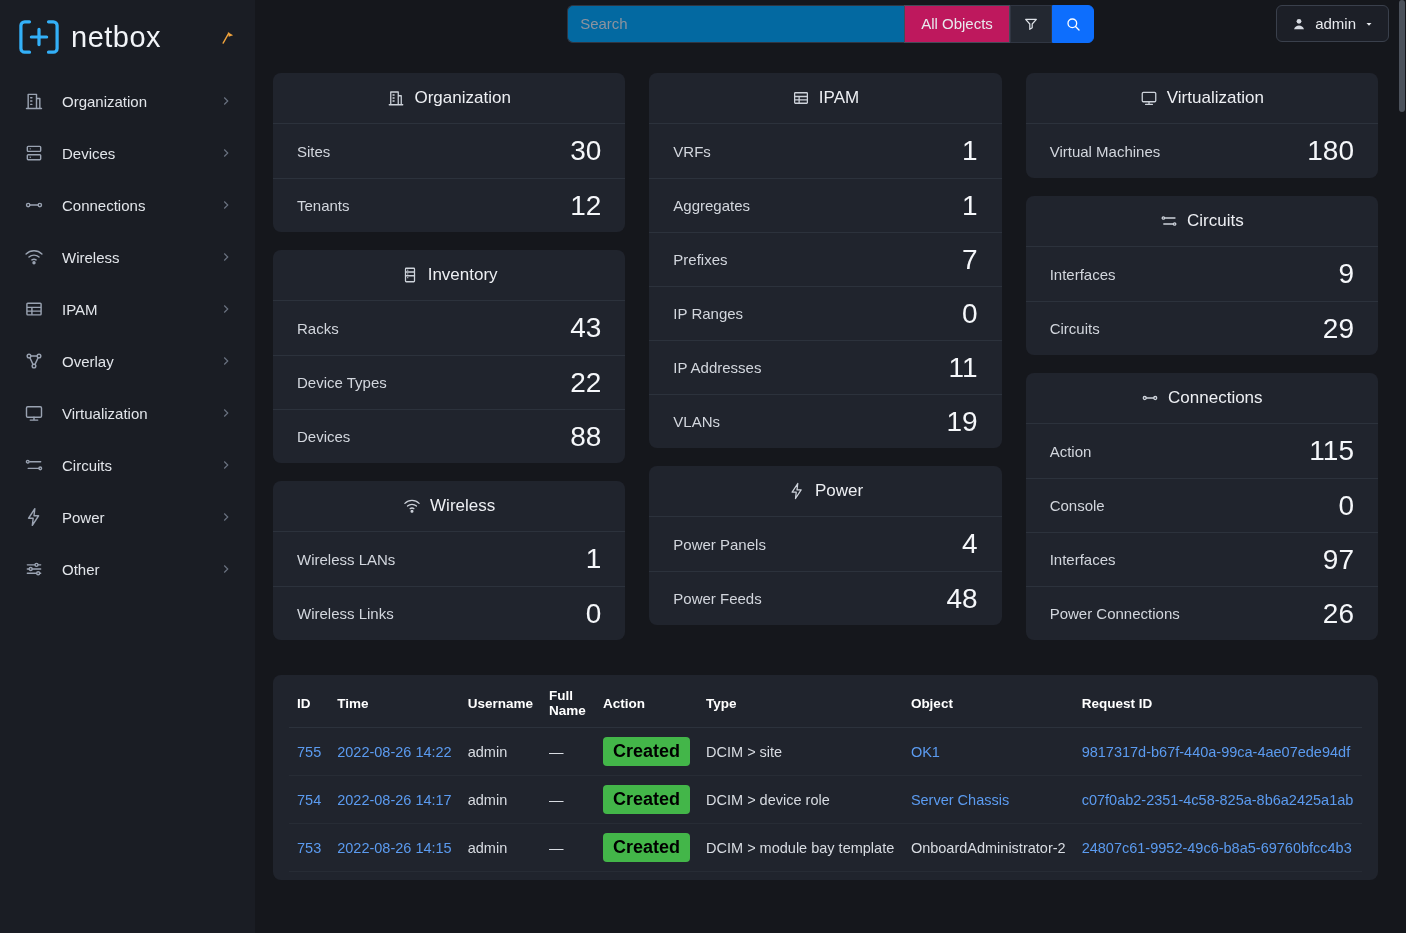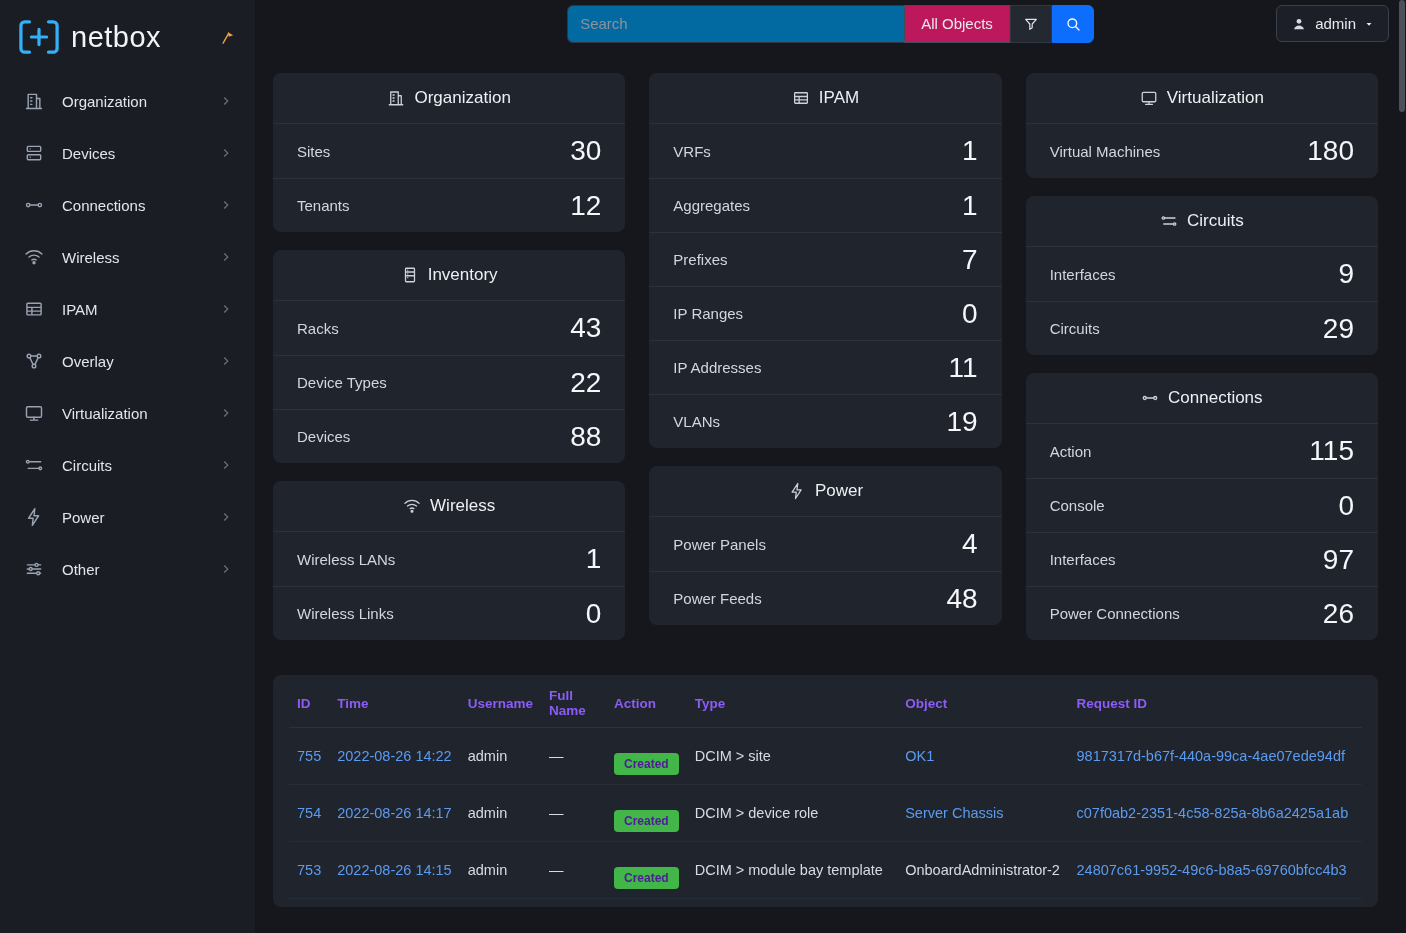--- a/index.html
+++ b/index.html
@@ -45,24 +45,24 @@
   .hicon { color:#cdd2da; display:flex; }
   .stat-row { display:flex; align-items:center; justify-content:space-between; padding:9px 24px; min-height:54px; cursor:pointer; }
   .stat-row + .stat-row { border-top:1px solid #2c323c; }
   .stat-label { font-size:15px; color:#d2d6dd; }
   .stat-value { font-size:28px; font-weight:300; color:#f5f7fa; }
 
   
   .changelog { margin-top:35px; }
   .table-wrap { padding:2px 16px 8px; }
   table { width:100%; border-collapse:collapse; }
-  th { text-align:left; font-size:13.5px; font-weight:700; color:#8b5cf6; padding:11px 8px 9px; border-bottom:1px solid #2c323c; }
+  th { text-align:left; font-size:13.5px; font-weight:700; color:#ffffff; padding:11px 8px 9px; border-bottom:1px solid #2c323c; }
   td { font-size:14.5px; color:#d8dce2; padding:9px 8px; border-bottom:1px solid #272c35; white-space:nowrap; overflow:hidden; text-overflow:ellipsis; }
   a.link { color:#5b9bf0; text-decoration:none; cursor:pointer; }
-  .badge-green { display:inline-block; background:#43b649; color:#4c1d95; font-size:12px; font-weight:600; padding:4px 10px; border-radius:4px;margin-top:16px; }
+  .badge-green { display:inline-block; background:#43b649; color:#000000; font-size:18px; font-weight:600; padding:4px 10px; border-radius:4px; }
 
   
   .vscroll { position:absolute; right:1px; top:0; width:6px; height:100%; }
   .vthumb { width:6px; height:112px; background:#4b515b; border-radius:3px; }
 
   svg { display:block; }
 </style>
 </head>
 <body>
 

